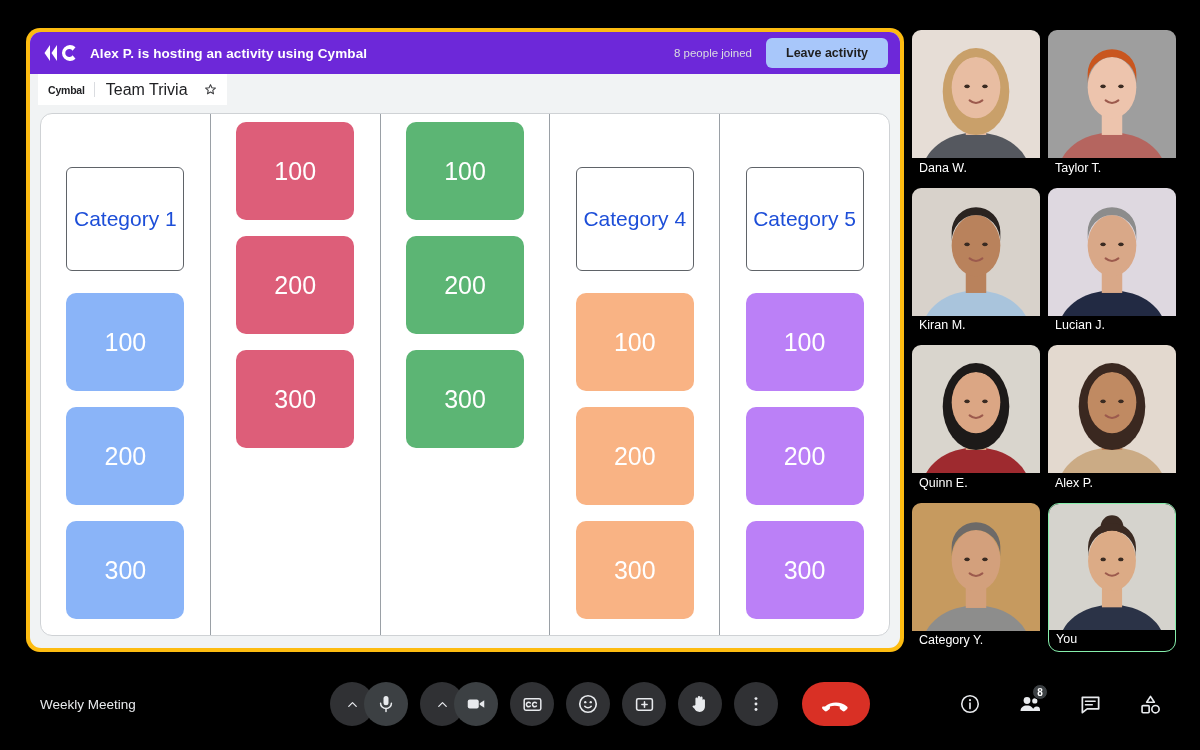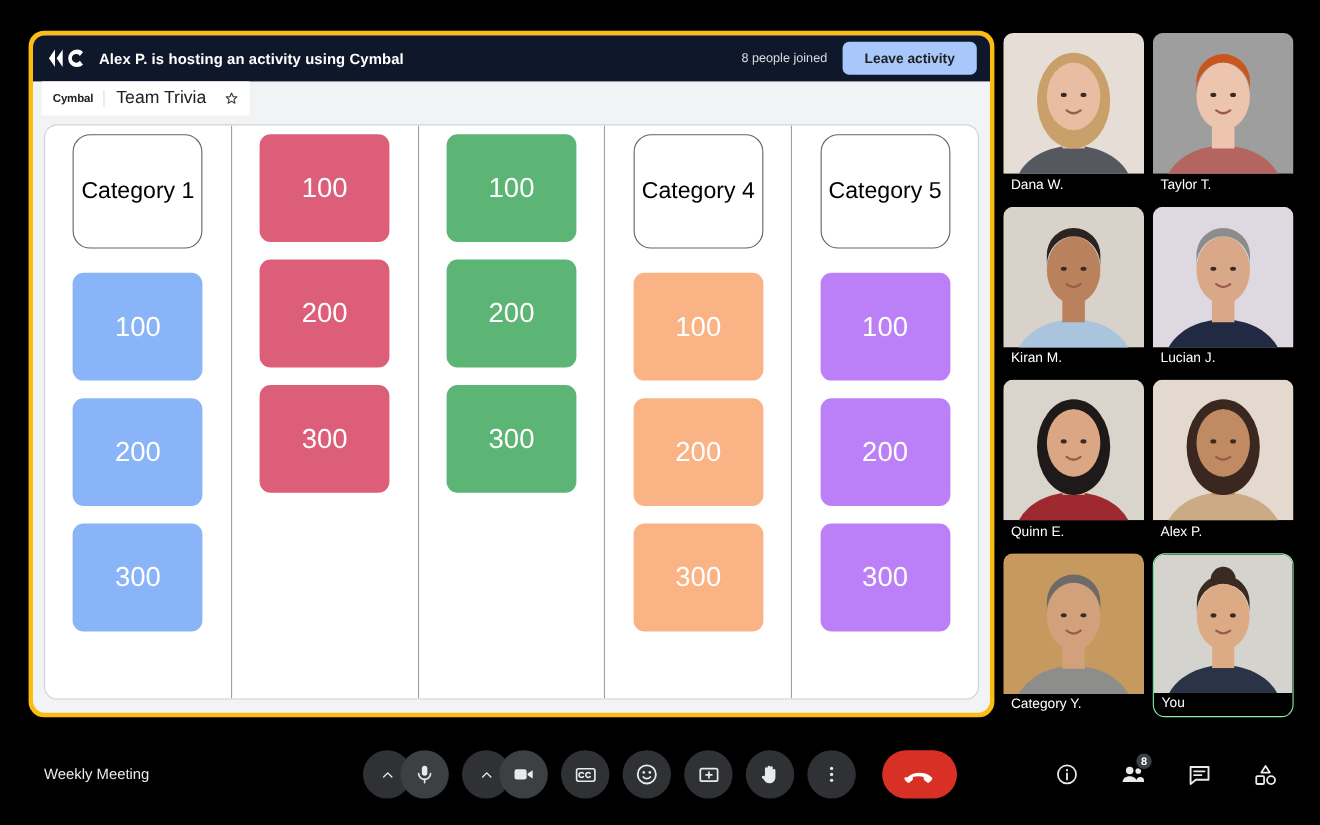--- a/index.html
+++ b/index.html
@@ -22,21 +22,21 @@
   .activity-inner {
     width: 100%; height: 100%;
     background: #f1f3f4;
     border-radius: 11px;
     overflow: hidden;
     display: flex; flex-direction: column;
   }
 
   
   .act-header {
-    height: 42px; background: #0f172a;
+    height: 42px; background: #6d28d9;
     display: flex; align-items: center;
     padding: 0 12px 0 14px;
     flex: 0 0 auto;
   }
   .cymbal-logo { width: 34px; height: 22px; flex: 0 0 auto; }
   .act-title {
     color: #fff; font-size: 13.5px; font-weight: 700;
     margin-left: 12px; letter-spacing: .1px; white-space: nowrap;
   }
   .act-header-right { margin-left: auto; display: flex; align-items: center; gap: 14px; }
@@ -73,26 +73,26 @@
   }
   .col {
     flex: 1 1 0; display: flex; flex-direction: column;
     align-items: center; padding: 8px 0 10px 0;
     border-right: 1px solid #9aa0a6;
   }
   .col:last-child { border-right: none; }
 
   .cat-card {
     width: 118px; height: 104px;
-    border: 1px solid #5f6368; border-radius: 16px;
+    border: 1px solid #5f6368; border-radius: 6px;
     background: #fff;
     display: flex; align-items: center; justify-content: center;
     text-align: center; line-height: 1.18;
-    font-size: 21px; color: #000000;
-    margin-bottom: 22px; cursor: pointer;
+    font-size: 21px; color: #1d4ed8;
+    margin-bottom: 22px; cursor: pointer; margin-top: 45px;
   }
   .tile {
     width: 118px; height: 98px;
     border-radius: 10px; border: none;
     display: flex; align-items: center; justify-content: center;
     color: #fff; font-size: 25px; font-weight: 400;
     margin-bottom: 16px; cursor: pointer;
   }
   .tile:last-child { margin-bottom: 0; }
 

